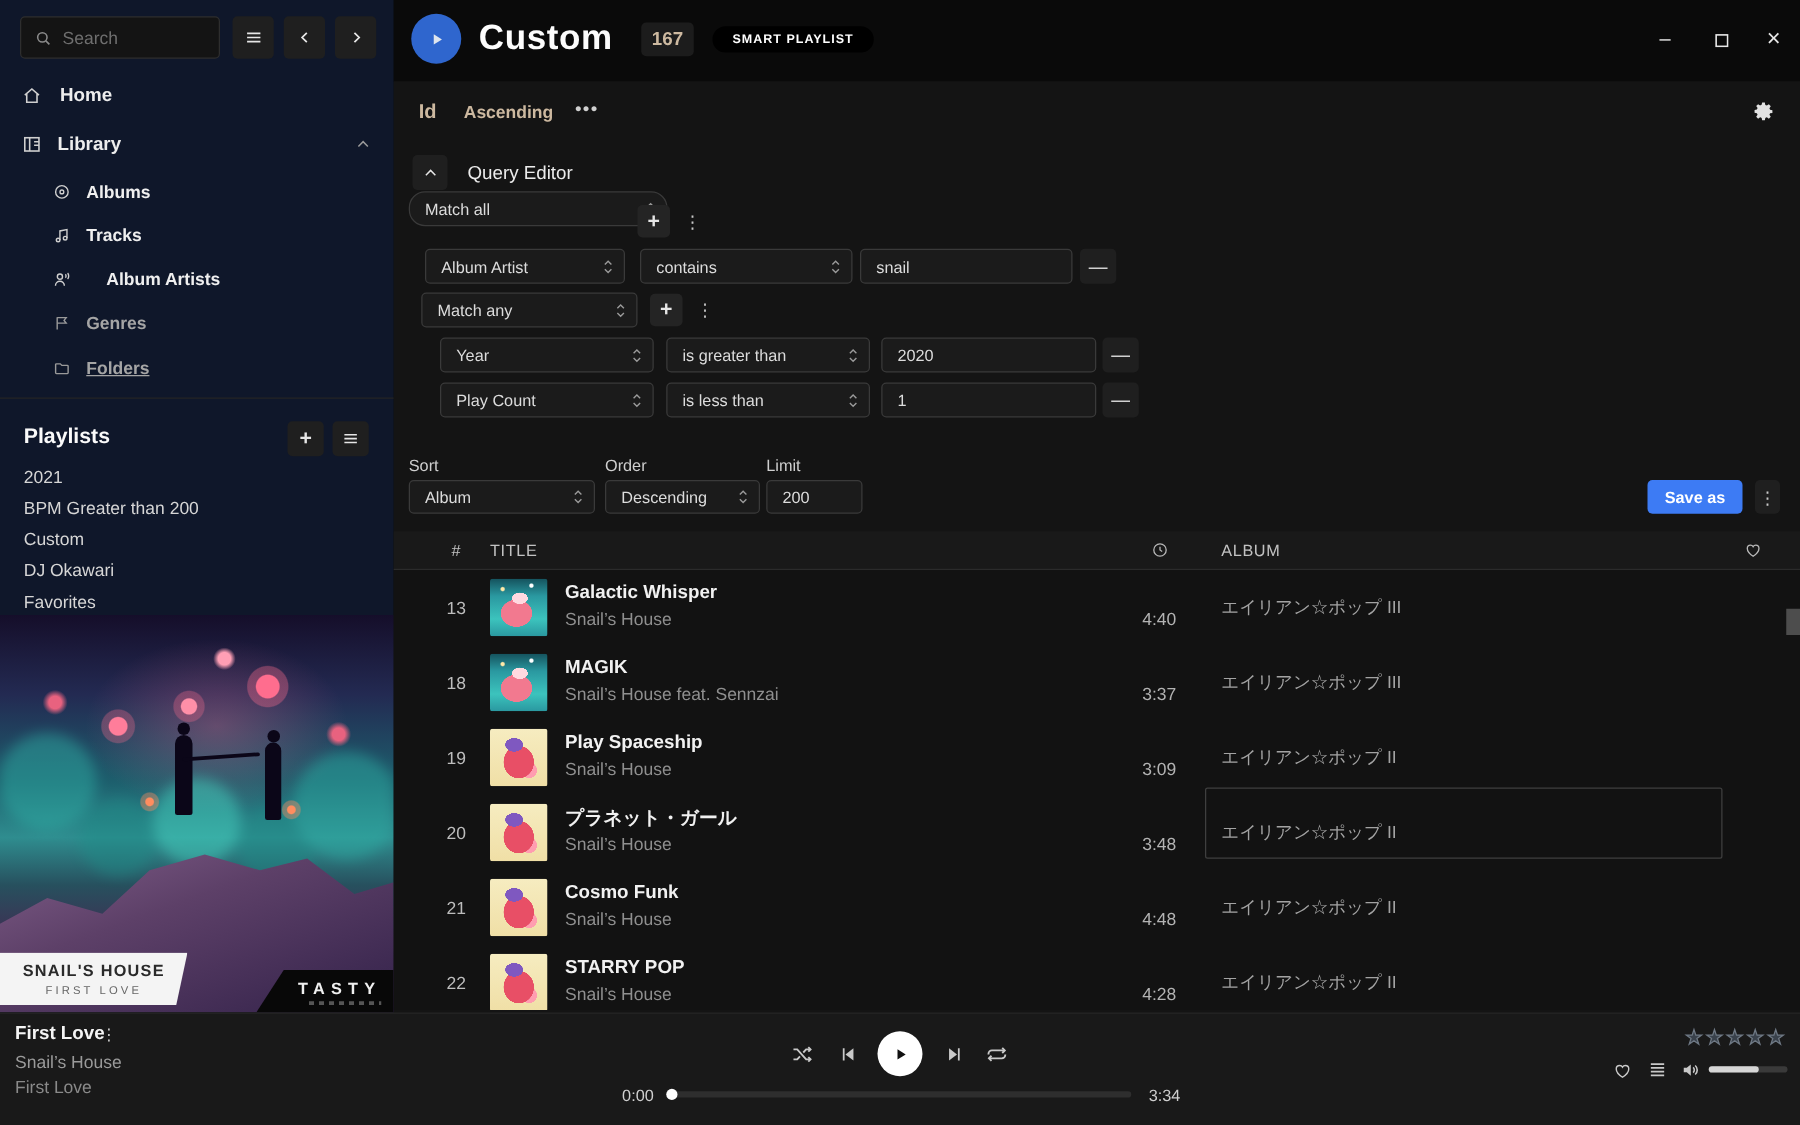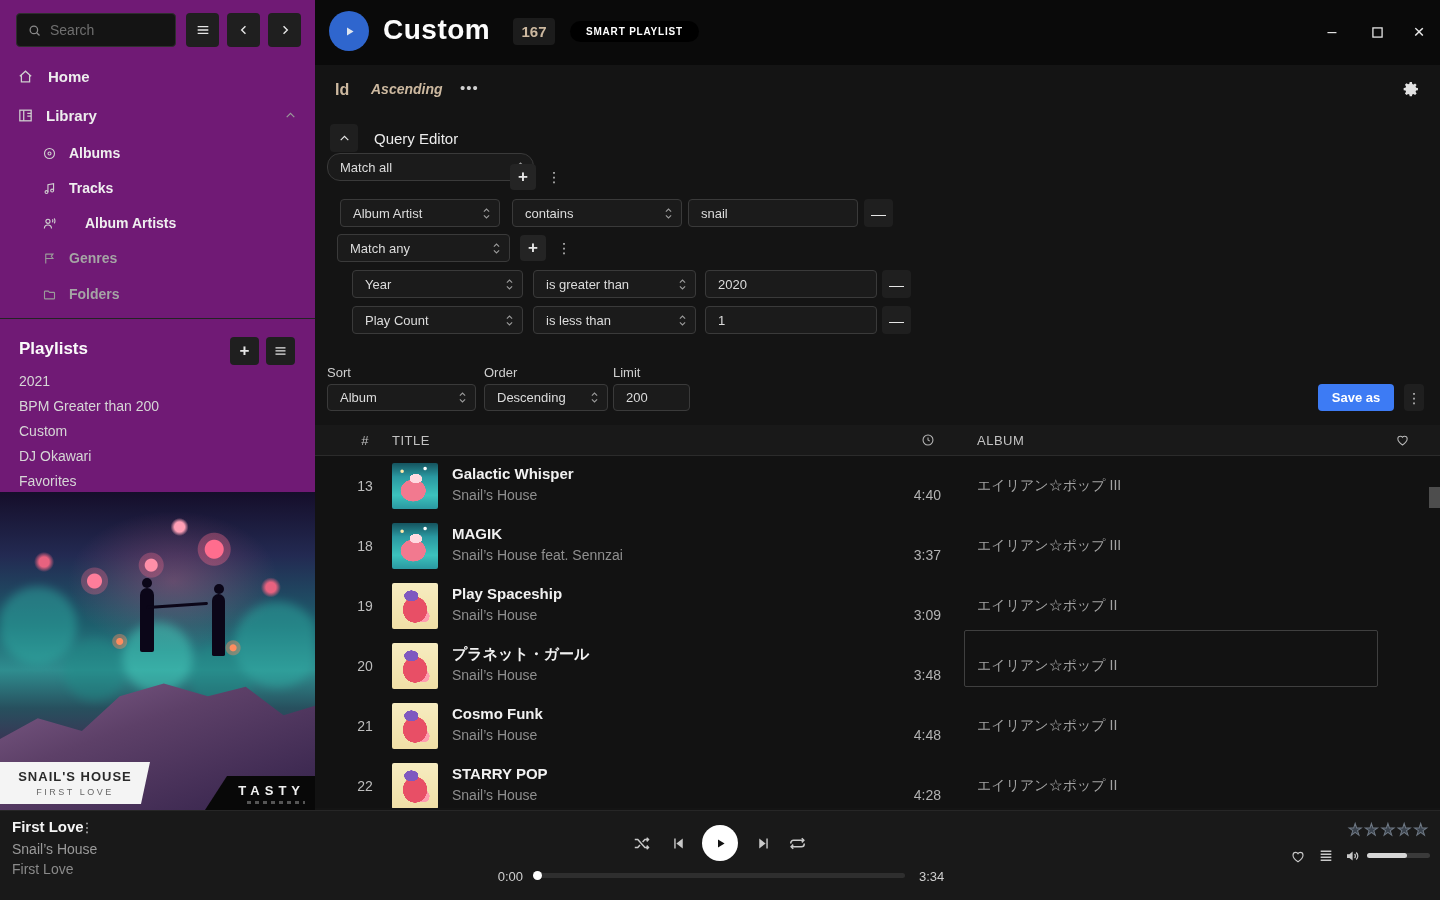--- a/index.html
+++ b/index.html
@@ -16,21 +16,21 @@
     color:#dcdcdc; font-size:13px; padding:0 12px; display:flex; align-items:center; }
   .sqbtn { background:#1f1f1f; border-radius:4px; color:#e6e6e6;
     display:flex; align-items:center; justify-content:center; cursor:pointer; }
   .kebab { color:#c8c8c8; font-size:14px; display:flex; align-items:center;
     justify-content:center; cursor:pointer; letter-spacing:0; }
   svg { display:block; }
   .icon  { color:#cfcfcf; }
   .dim   { color:#9a9a9a; }
 
   
-  #sidebar { left:0; top:0; width:315px; height:810px; background:#701a75; }
+  #sidebar { left:0; top:0; width:315px; height:810px; background:#0f172a; }
   #search { left:16px; top:13px; width:160px; height:34px; background:#141414;
     border:1px solid #2e2e2e; border-radius:4px; display:flex; align-items:center; padding:0 10px; }
   #search input { background:transparent; border:0; outline:none; color:#c8c8c8;
     font-size:14px; width:115px; margin-left:8px; font-family:inherit; }
   #search input::placeholder { color:#6f6f6f; }
   .navbtn { width:33px; height:34px; }
   .side-item { display:flex; align-items:center; gap:14px; color:#ededed;
     font-size:15px; font-weight:bold; cursor:pointer; }
   .sub-item { display:flex; align-items:center; gap:12px; font-size:14px;
     font-weight:bold; cursor:pointer; }
@@ -230,21 +230,21 @@
         </svg>
       <span>Album Artists</span>
     </div>
     <div class="abs sub-item" style="left:42px;top:247px;height:22px;color:#a5a5a5;">
       <svg class="dim" width="15" height="15" viewBox="0 0 24 24" fill="none" stroke="currentColor" stroke-width="1.8">
           <path d="M6 20V4.5"></path>
           <path d="M6 5h11.5L14.8 8.5 17.5 12H6"></path>
         </svg>
       <span>Genres</span>
     </div>
-    <div class="abs sub-item" style="left:42px;top:283px;height:22px;color:#a5a5a5;">
+    <div class="abs sub-item" style="left:42px;top:283px;height:22px;color:#a5a5a5;text-decoration:underline;">
       <svg class="dim" width="15" height="15" viewBox="0 0 24 24" fill="none" stroke="currentColor" stroke-width="1.8">
           <path d="M4 7.5a1 1 0 011-1h5l2 2h7a1 1 0 011 1v8.5a1 1 0 01-1 1H5a1 1 0 01-1-1z"></path>
         </svg>
       <span>Folders</span>
     </div>
 
     <div id="divider" class="abs"></div>
 
     <div class="abs" style="left:19px;top:339px;font-size:17px;font-weight:bold;color:#fafafa;">Playlists</div>
     <div class="abs sqbtn" style="left:230px;top:337px;width:29px;height:28px;">
@@ -295,21 +295,21 @@
         <rect x="1" y="1" width="10" height="10"></rect>
       </svg>
   </div>
   <div class="abs winbtn" style="left:1404px;top:17px;">
       <span style="font-size:19px;">×</span>
     </div>
 
   <div id="main" class="abs"></div>
 
   <div id="idbtn" class="abs" style="color:#CDB9A0;">Id</div>
-  <div id="ascbtn" class="abs" style="color:#CDB9A0;font-style:italic;">Ascending</div>
+  <div id="ascbtn" class="abs" style="color:#CDB9A0;">Ascending</div>
   <div id="morebtn" class="abs">•••</div>
   <div class="abs" style="left:1402px;top:80px;cursor:pointer;">
     <svg width="19" height="19" viewBox="0 0 24 24" fill="#e2e2e2">
         <path d="M12 8.2a3.8 3.8 0 100 7.6 3.8 3.8 0 000-7.6zm9 5.3v-3l-2.6-.5a6.7 6.7 0 00-.7-1.7l1.5-2.2-2.1-2.1-2.2 1.5c-.5-.3-1.1-.5-1.7-.7L12.7 2h-3l-.5 2.6c-.6.2-1.2.4-1.7.7L5.3 3.9 3.2 6l1.5 2.2c-.3.5-.5 1.1-.7 1.7L1.4 10.4v3l2.6.5c.2.6.4 1.2.7 1.7l-1.5 2.2 2.1 2.1 2.2-1.5c.5.3 1.1.5 1.7.7l.5 2.6h3l.5-2.6c.6-.2 1.2-.4 1.7-.7l2.2 1.5 2.1-2.1-1.5-2.2c.3-.5.5-1.1.7-1.7z" transform="translate(.8 .6) scale(.92)"></path>
       </svg>
   </div>
 
   <div id="qe-toggle" class="abs sqbtn">
     <svg width="13" height="13" viewBox="0 0 24 24" fill="none" stroke="currentColor" stroke-width="2.2">
         <path d="M5 15l7-7 7 7"></path>

